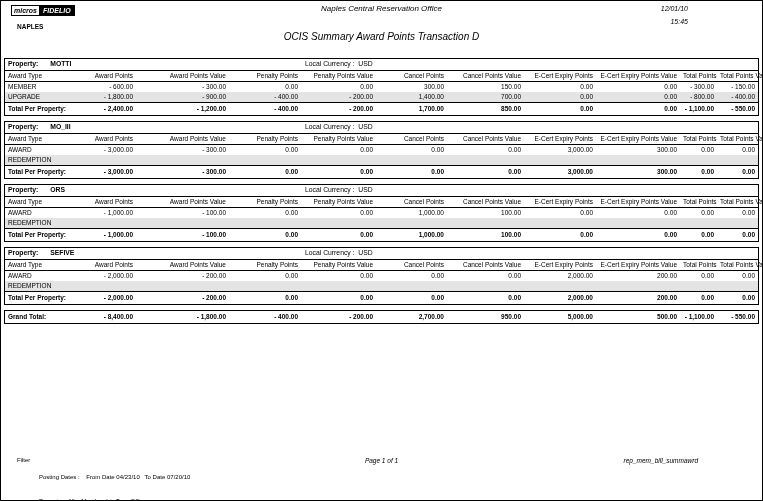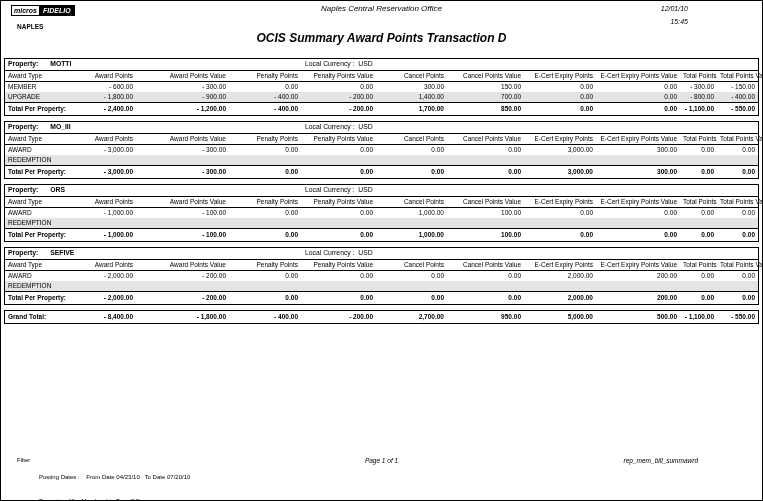--- a/index.html
+++ b/index.html
@@ -10,21 +10,21 @@
   }
   
   .hdr{position:relative;height:57px;}
   .logo{position:absolute;left:10px;top:4px;white-space:nowrap;font-style:italic;font-weight:bold;font-size:7px;line-height:9px;}
   .logo-micros{display:inline-block;border:1px solid #000;padding:0 2px;background:#fff;}
   .logo-fidelio{display:inline-block;background:#000;color:#fff;padding:0 3px;border:1px solid #000;border-left:none;}
   .site{position:absolute;left:16px;top:22px;font-weight:bold;font-size:6.5px;}
   .office{position:absolute;left:0;right:0;top:3px;text-align:center;font-style:italic;font-size:8px;}
   .dt{position:absolute;right:74px;top:3px;text-align:right;font-size:7px;font-style:italic;line-height:9px;}
   .dt .time{margin-top:4px;}
-  .rtitle{position:absolute;left:0;right:0;top:30px;text-align:center;font-style:italic;font-weight:bold;font-size:12px;}
+  .rtitle{position:absolute;left:0;right:0;top:30px;text-align:center;font-style:italic;font-weight:normal;font-size:10px;}
   
   #sections{margin:0 3px;}
   .section{border:1px solid #000;margin-bottom:5px;background:#fff;}
   .prop-row{position:relative;border-bottom:1px solid #000;padding:1px 3px;height:9px;font-size:6.8px;line-height:8px;}
   .pname{margin-left:12px;}
   .lc{position:absolute;left:300px;top:1px;white-space:pre;font-weight:normal;}
   table.grid{table-layout:fixed;border-collapse:collapse;width:753px;font-size:6.5px;}
   .grid th{font-weight:normal;border-bottom:1px solid #000;padding:1px 3px;line-height:8px;}
   .grid td{padding:1px 3px;line-height:8px;}
   .num{text-align:right;white-space:nowrap;}

